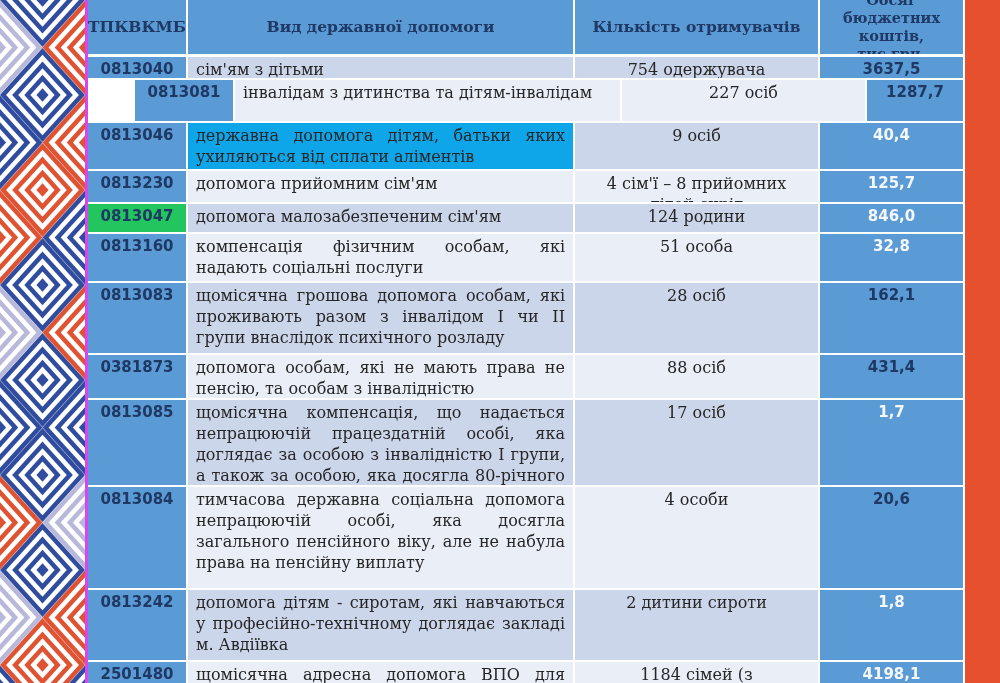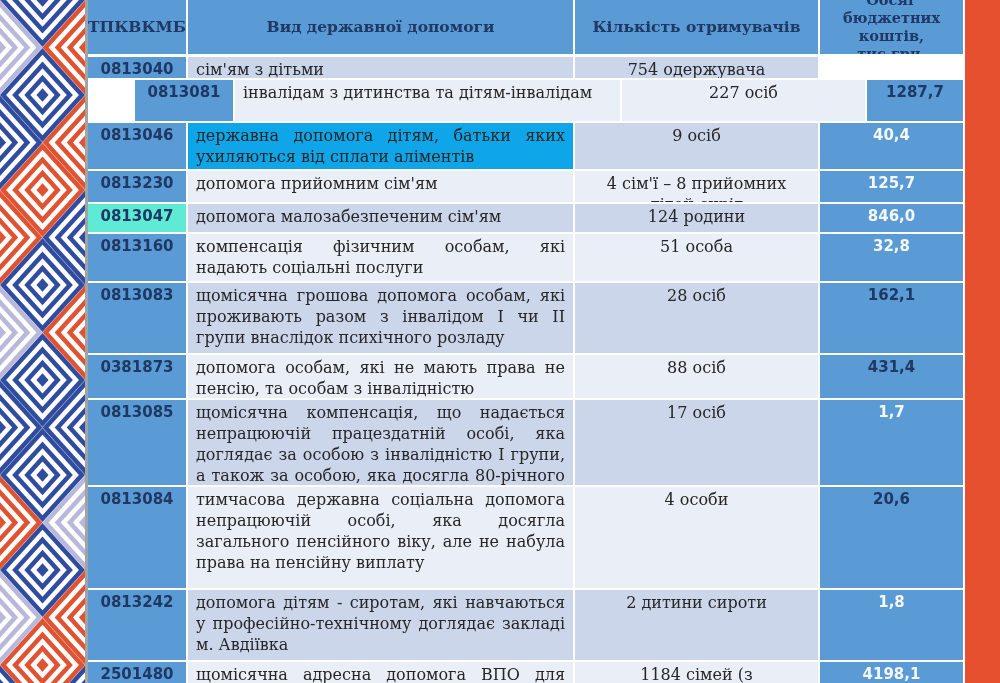--- a/index.html
+++ b/index.html
@@ -16,21 +16,21 @@
     background:#ffffff;
   }
   .pattern-strip svg{display:block;}
   
   .accent-bar{
     position:absolute;right:0;top:0;width:35px;height:683px;
   }
   
   .table-wrap{
     position:absolute;left:85px;top:0;width:880px;height:683px;
-    border-left:3px solid #a3a3a3;
+    border-left:3px solid #d946ef;
     box-sizing:border-box;
     background:#ffffff;
   }
   .trow{display:flex;width:100%;box-sizing:border-box;}
   .cell{
     box-sizing:border-box;
     border-right:2px solid #ffffff;
     overflow:hidden;
   }
   .c-code{width:100px;flex:0 0 100px;text-align:center;}
@@ -264,20 +264,21 @@
       <div class="cell c-code" style="background: rgb(91, 155, 213);">ТПКВКМБ</div>
       <div class="cell c-type" style="background: rgb(91, 155, 213);">Вид державної допомоги</div>
       <div class="cell c-count" style="background: rgb(91, 155, 213);">Кількість отримувачів</div>
       <div class="cell c-amt" style="background: rgb(91, 155, 213);">Обсяг бюджетних коштів, тис.грн.</div>
     </div>
     <div class="tbody" id="rows">
   <div class="trow">
     <div class="cell c-code" style="background: rgb(91, 155, 213);">0813040</div>
     <div class="cell c-type" style="background: rgb(204, 214, 234);">сім'ям  з дітьми</div>
     <div class="cell c-count" style="background: rgb(204, 214, 234);">754 одержувача</div>
+    <div class="cell c-amt amt-dark" style="background: rgb(91, 155, 213);">3637,5</div>
   </div>
 
   <div class="trow">
     <div class="cell c-code" style="background: rgb(91, 155, 213);">0813081</div>
     <div class="cell c-type" style="background: rgb(233, 238, 247);">інвалідам з дитинства та дітям-інвалідам</div>
     <div class="cell c-count" style="background: rgb(233, 238, 247);">227 осіб</div>
     <div class="cell c-amt amt-dark" style="background: rgb(91, 155, 213);">1287,7</div>
   </div>
 
   <div class="trow">
@@ -288,21 +289,21 @@
   </div>
 
   <div class="trow">
     <div class="cell c-code" style="background: rgb(91, 155, 213);">0813230</div>
     <div class="cell c-type" style="background: rgb(233, 238, 247);">допомога прийомним сім'ям</div>
     <div class="cell c-count" style="background: rgb(233, 238, 247);">4 сім'ї – 8 прийомних дітей-сиріт</div>
     <div class="cell c-amt amt-light" style="background: rgb(91, 155, 213);">125,7</div>
   </div>
 
   <div class="trow">
-    <div class="cell c-code" style="background: #5eead4;">0813047</div>
+    <div class="cell c-code" style="background: #22c55e;">0813047</div>
     <div class="cell c-type" style="background: rgb(204, 214, 234);">допомога малозабезпеченим сім'ям</div>
     <div class="cell c-count" style="background: rgb(204, 214, 234);">124 родини</div>
     <div class="cell c-amt amt-light" style="background: rgb(91, 155, 213);">846,0</div>
   </div>
 
   <div class="trow">
     <div class="cell c-code" style="background: rgb(91, 155, 213);">0813160</div>
     <div class="cell c-type" style="background: rgb(233, 238, 247);">компенсація фізичним особам, які надають соціальні послуги</div>
     <div class="cell c-count" style="background: rgb(233, 238, 247);">51 особа</div>
     <div class="cell c-amt amt-light" style="background: rgb(91, 155, 213);">32,8</div>

